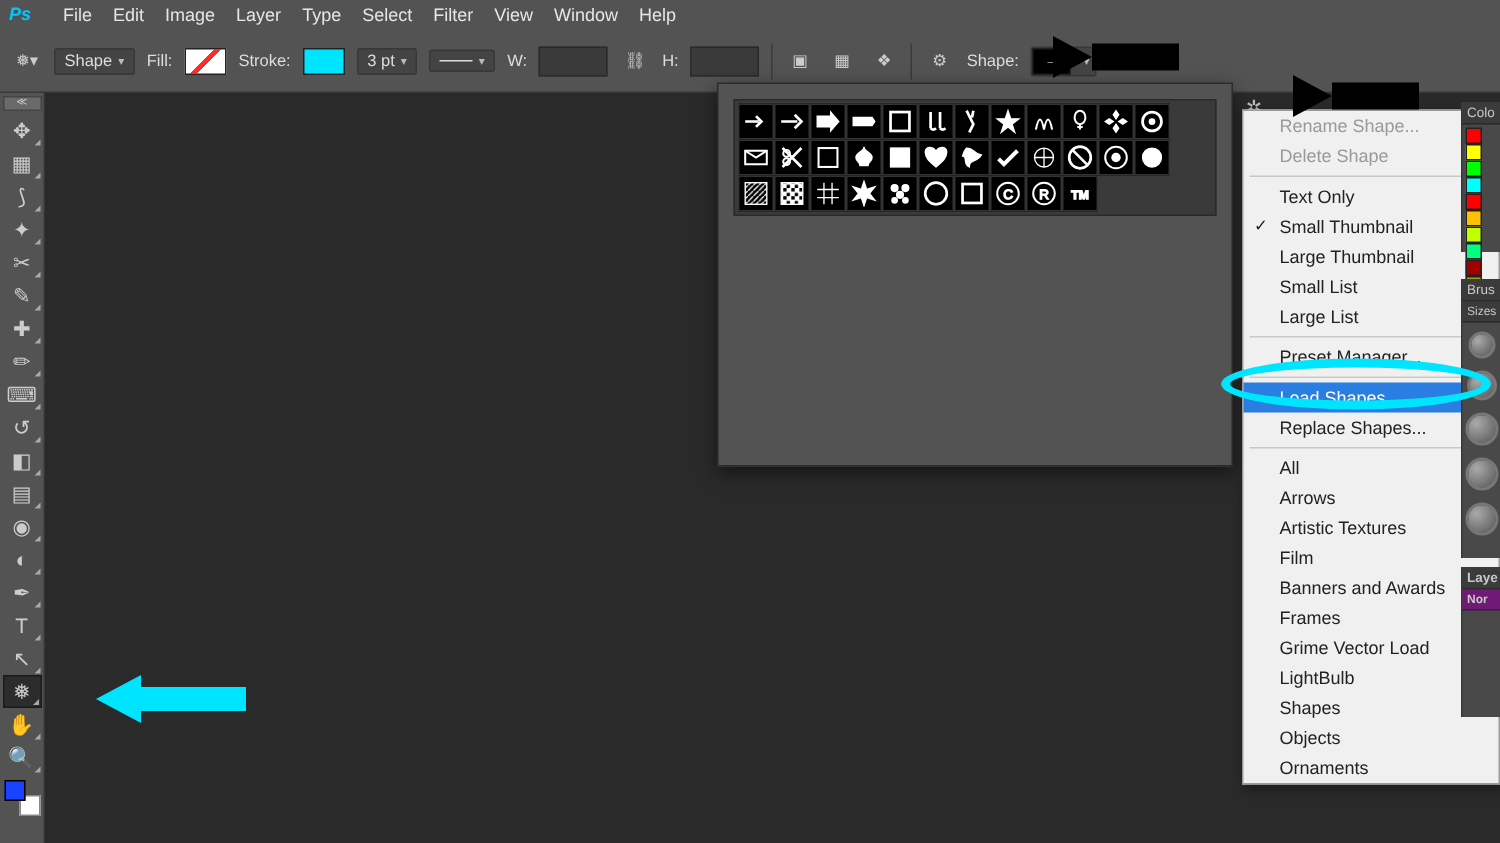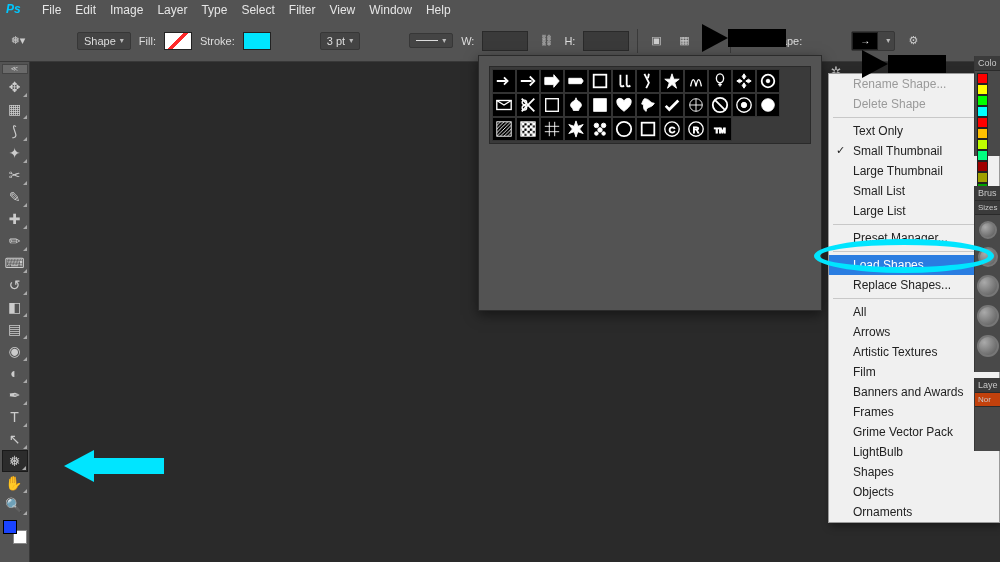--- a/index.html
+++ b/index.html
@@ -6,21 +6,21 @@
 body { width: 1000px; height: 562px; background: #2a2a2a; overflow: hidden; position: relative; }
 
 
 .titlebar { height: 20px; background: #535353; display: flex; align-items: center; padding: 0 6px; gap: 12px; }
 .titlebar .logo { width: 18px; height: 16px; color: #00c8ff; font-weight: bold; font-size: 12px; font-style: italic; }
 .menu { display: flex; gap: 2px; }
 .menu-item { color: #e6e6e6; font-size: 12px; padding: 2px 6px; cursor: pointer; }
 
 
 .options { height: 42px; background: #535353; border-bottom: 1px solid #383838; display: flex; align-items: center; padding: 0 8px; gap: 8px; font-size: 11px; color: #ddd; }
-.opt-ctrl { background: #444; border: 1px solid #373737; color: #ddd; padding: 2px 6px; display: flex; align-items: center; gap: 4px; border-radius: 2px; margin-left: 41px; }
+.opt-ctrl { background: #444; border: 1px solid #373737; color: #ddd; padding: 2px 6px; display: flex; align-items: center; gap: 4px; border-radius: 2px; }
 .opt-ctrl .chev { font-size: 8px; color: #bbb; }
 .swatch { width: 28px; height: 18px; border: 1px solid #222; display: inline-block; }
 .swatch.fill { background: linear-gradient(135deg, transparent 45%, #ff2a2a 45%, #ff2a2a 55%, transparent 55%), #fff; }
 .swatch.stroke { background: #00e5ff; }
 .opt-input { width: 46px; height: 20px; background: #3a3a3a; border: 1px solid #2a2a2a; color: #ddd; font-size: 11px; padding: 0 3px; }
 .opt-icon { width: 20px; height: 20px; display: flex; align-items: center; justify-content: center; color: #ccc; border: 1px solid transparent; }
 .shape-prev { width: 26px; height: 18px; background: #000; border: 1px solid #222; display: flex; align-items: center; justify-content: center; color: #fff; font-size: 10px; }
 
 
 .tools { position: absolute; left: 0; top: 62px; width: 30px; bottom: 0; background: #535353; border-right: 1px solid #383838; display: flex; flex-direction: column; align-items: center; padding-top: 2px; }
@@ -47,28 +47,28 @@
 .dropdown { position: absolute; left: 828px; top: 73px; width: 172px; background: #f0f0f0; border: 1px solid #9a9a9a; box-shadow: 2px 3px 8px rgba(0,0,0,.4); font-size: 12px; color: #222; }
 .dd-item { padding: 3px 14px 3px 24px; position: relative; cursor: pointer; white-space: nowrap; }
 .dd-item.disabled { color: #9a9a9a; }
 .dd-item.hl { background: #2a7de1; color: #fff; }
 .dd-item.check::before { content: "✓"; position: absolute; left: 7px; font-size: 11px; }
 .dd-sep { height: 1px; background: #c8c8c8; margin: 3px 4px; }
 .dd-hidden { padding: 3px 14px 3px 24px; color: #888; }
 
 
 .rpanel { position: absolute; right: 0; width: 26px; background: #494949; border-left: 1px solid #383838; }
-.rpanel.swatches { top: 56px; height: 100px; }
+.rpanel.swatches { top: 68px; height: 100px; }
 .rpanel .tab { background: #3b3b3b; color: #c8c8c8; font-size: 9px; padding: 2px 3px; border-bottom: 1px solid #2a2a2a; }
 .swatch-grid { display: flex; flex-wrap: wrap; padding: 2px; gap: 0; }
 .sw { width: 11px; height: 11px; border: 1px solid #222; }
 .rpanel.brush { top: 186px; height: 186px; }
 .brush-circles { padding: 6px 3px; display: flex; flex-direction: column; gap: 8px; align-items: center; }
 .bc { border-radius: 50%; border: 2px solid #777; background: radial-gradient(circle at 30% 30%, #aaa, #555); }
-.rpanel.layers { top: 378px; height: 73px; }
+.rpanel.layers { top: 378px; height: 100px; font-weight: bold; }
 
 
 .arrow { position: absolute; display: flex; align-items: center; }
 .arrow .head { width: 0; height: 0; }
 .arrow .shaft { height: 18px; }
 .arrow.cyan-right .head { border-top: 16px solid transparent; border-bottom: 16px solid transparent; border-right: 30px solid #00e5ff; }
 .arrow.cyan-right .shaft { width: 70px; background: transparent; border-top: 8px solid #00e5ff; border-bottom: 8px solid #00e5ff; border-right: 8px solid #00e5ff; height: 4px; }
 .arrow.black-left .head { border-top: 14px solid transparent; border-bottom: 14px solid transparent; border-left: 26px solid #000; }
 .arrow.black-left .shaft { width: 58px; background: #000; height: 18px; }
 
@@ -386,21 +386,21 @@
     <div class="dd-item hl">Load Shapes...</div>
     <div class="dd-hidden" style="height: 0px; padding: 0px; overflow: hidden;"></div>
     <div class="dd-item">Replace Shapes...</div>
     <div class="dd-sep"></div>
     <div class="dd-item">All</div>
     <div class="dd-item">Arrows</div>
     <div class="dd-item">Artistic Textures</div>
     <div class="dd-item">Film</div>
     <div class="dd-item">Banners and Awards</div>
     <div class="dd-item">Frames</div>
-    <div class="dd-item">Grime Vector Pack</div>
+    <div class="dd-item">Grime Vector Load</div>
     <div class="dd-item">LightBulb</div>
     <div class="dd-item">Shapes</div>
     <div class="dd-item">Objects</div>
     <div class="dd-item">Ornaments</div>
   </div>
 
 <div class="rpanel swatches">
   <div class="tab">Colo</div>
   <div class="swatch-grid" id="swg">
       <div class="sw" style="background: rgb(255, 0, 0);"></div>
@@ -427,21 +427,21 @@
   <div class="brush-circles">
     <div class="bc" style="width:18px;height:18px"></div>
     <div class="bc" style="width:20px;height:20px"></div>
     <div class="bc" style="width:22px;height:22px"></div>
     <div class="bc" style="width:22px;height:22px"></div>
     <div class="bc" style="width:22px;height:22px"></div>
   </div>
 </div>
 <div class="rpanel layers">
   <div class="tab">Laye</div>
-  <div class="tab" style="font-size:8px;background:#c2410c">Nor</div>
+  <div class="tab" style="font-size:8px;background:#701a75">Nor</div>
 </div>
 
 <div class="arrow black-left" style="left:702px; top:24px;">
   <div class="head"></div>
     <div class="shaft"></div>
 </div>
 <div class="arrow black-left" style="left:862px; top:50px;">
   <div class="head"></div>
     <div class="shaft"></div>
 </div>

